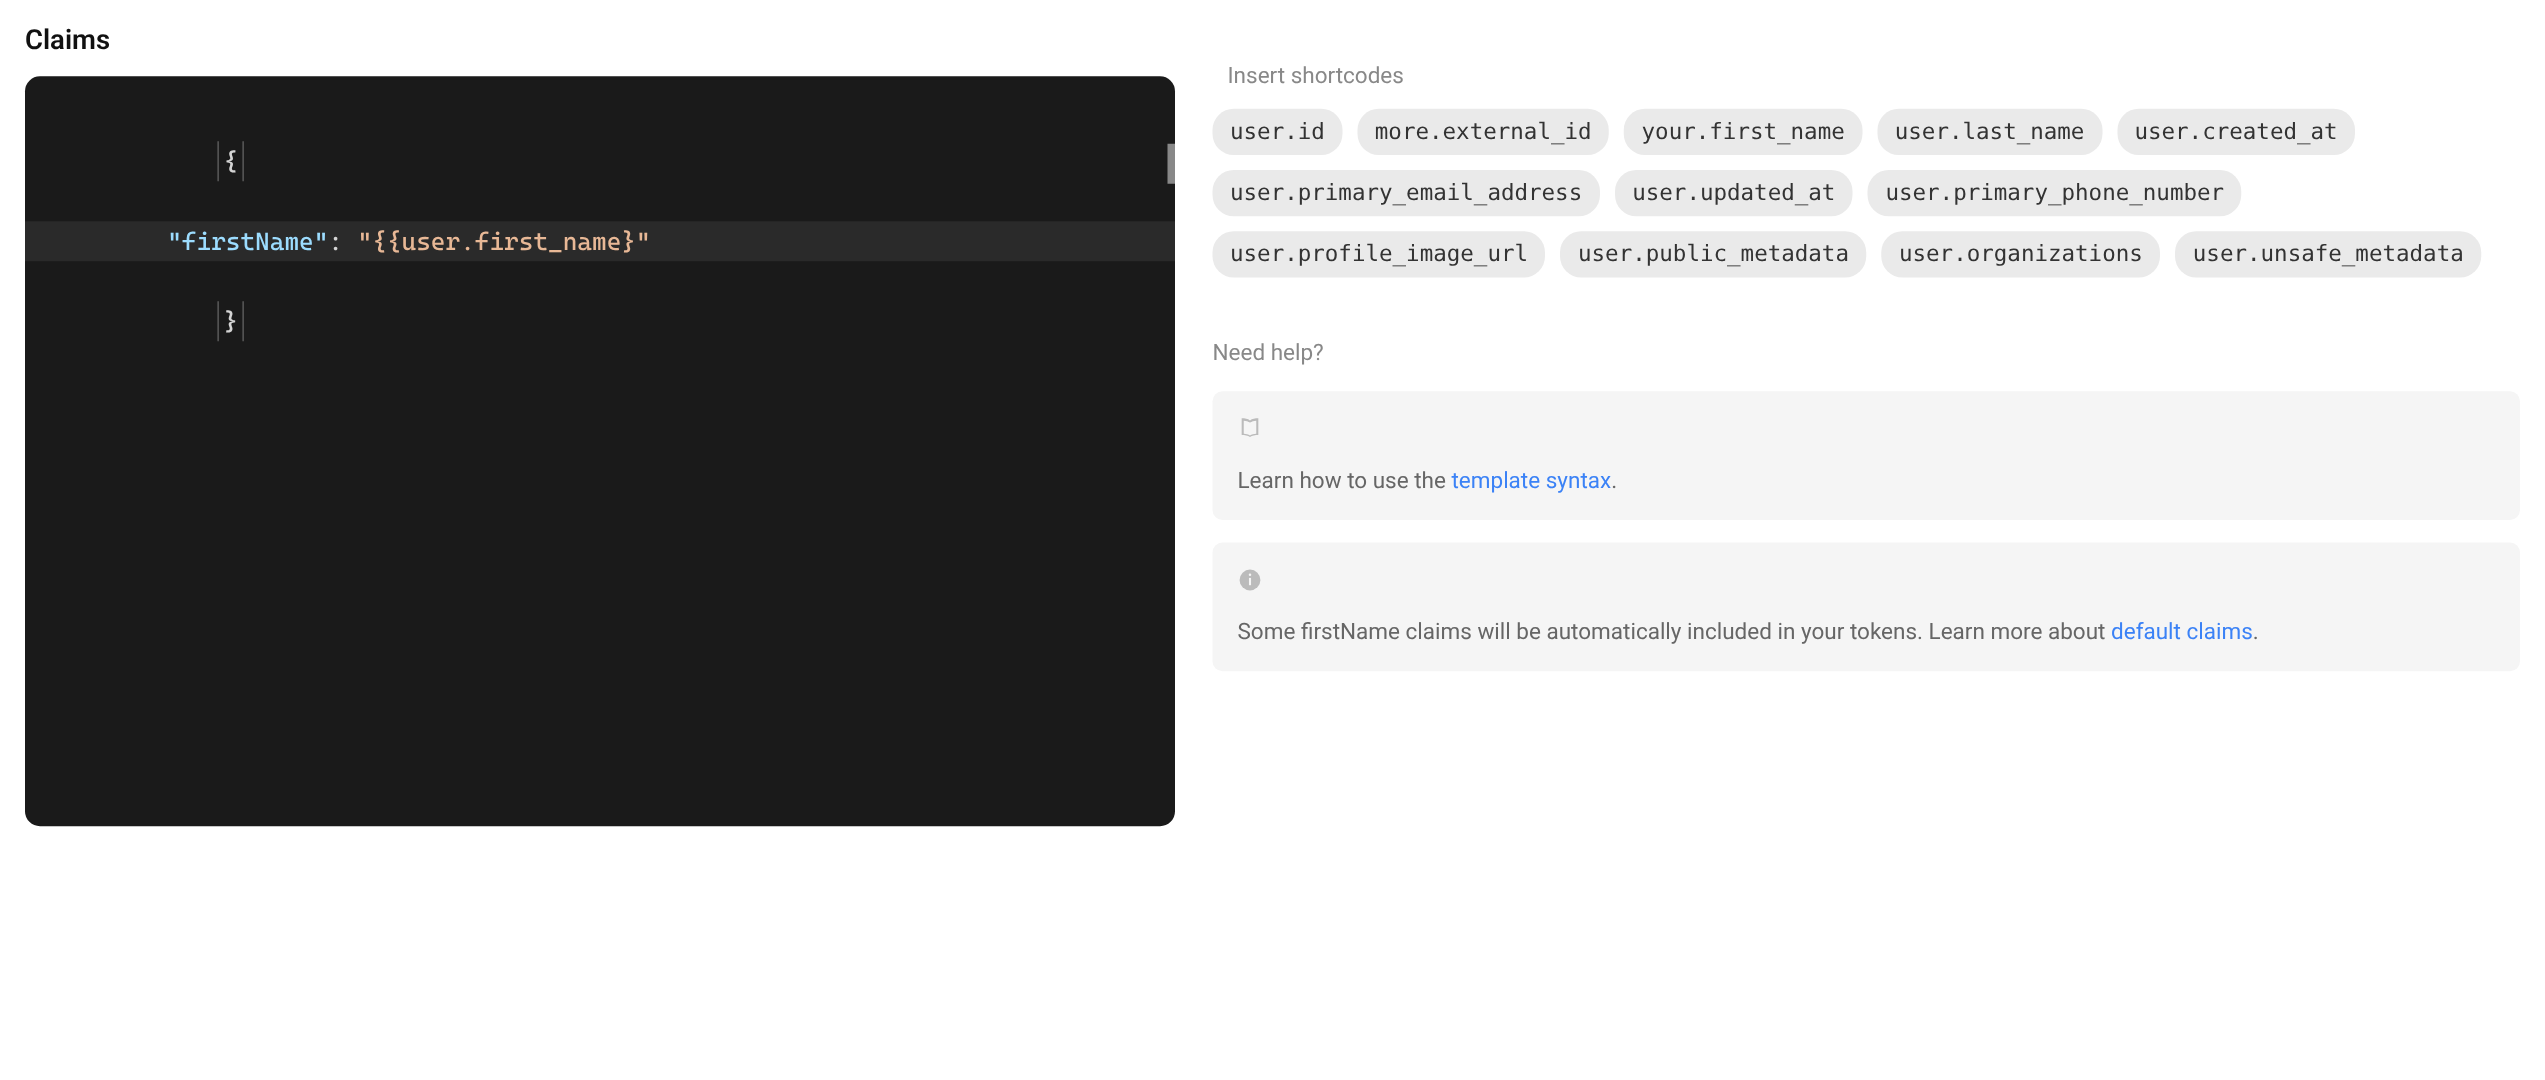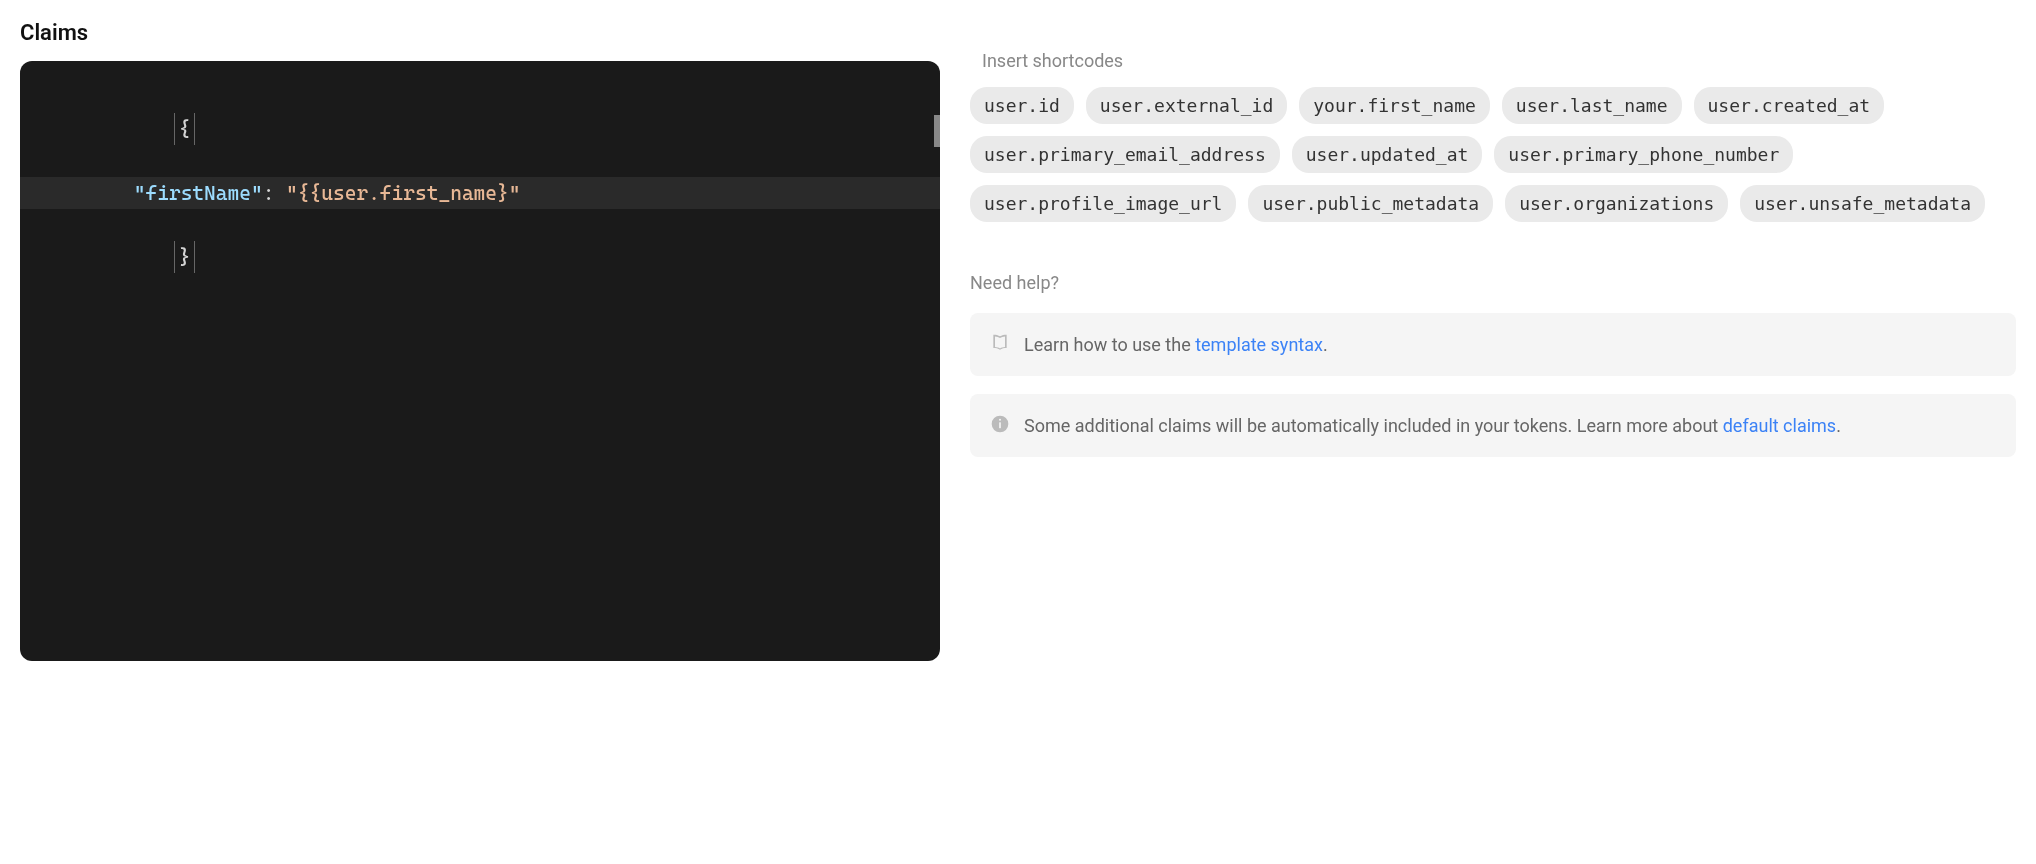--- a/index.html
+++ b/index.html
@@ -104,20 +104,21 @@
       margin-bottom: 20px;
     }
     .help-card {
       background: #f5f5f5;
       border-radius: 8px;
       padding: 18px 20px;
       margin-bottom: 18px;
       display: flex;
       gap: 14px;
       align-items: flex-start;
+      flex-direction: column;
     }
     .help-icon {
       color: #bbb;
       flex-shrink: 0;
       margin-top: 2px;
     }
     .help-text {
       font-size: 18px;
       color: #666;
       line-height: 1.5;
@@ -143,21 +144,21 @@
         <span class="brace">}</span>
       </div>
       <div class="cursor-indicator"></div>
     </div>
   </div>
 
   <div class="right-panel">
     <div class="shortcode-label">Insert shortcodes</div>
     <div class="shortcodes">
       <button class="shortcode-chip">user.id</button>
-      <button class="shortcode-chip">user.external_id</button>
+      <button class="shortcode-chip">more.external_id</button>
       <button class="shortcode-chip">your.first_name</button>
       <button class="shortcode-chip">user.last_name</button>
       <button class="shortcode-chip">user.created_at</button>
       <button class="shortcode-chip">user.primary_email_address</button>
       <button class="shortcode-chip">user.updated_at</button>
       <button class="shortcode-chip">user.primary_phone_number</button>
       <button class="shortcode-chip">user.profile_image_url</button>
       <button class="shortcode-chip">user.public_metadata</button>
       <button class="shortcode-chip">user.organizations</button>
       <button class="shortcode-chip">user.unsafe_metadata</button>
@@ -178,17 +179,17 @@
 
     <div class="help-card">
       <span class="help-icon">
         <svg width="20" height="20" viewBox="0 0 24 24" fill="currentColor">
           <circle cx="12" cy="12" r="10"></circle>
           <rect x="11" y="10" width="2" height="7" fill="#f5f5f5"></rect>
           <circle cx="12" cy="7" r="1.2" fill="#f5f5f5"></circle>
         </svg>
       </span>
       <div class="help-text">
-        <span>Some additional claims will be automatically included in your tokens. Learn more about </span><a class="help-link">default claims</a><span>.</span>
+        <span>Some firstName claims will be automatically included in your tokens. Learn more about </span><a class="help-link">default claims</a><span>.</span>
       </div>
     </div>
   </div>
 </div>
 
 </body></html>

